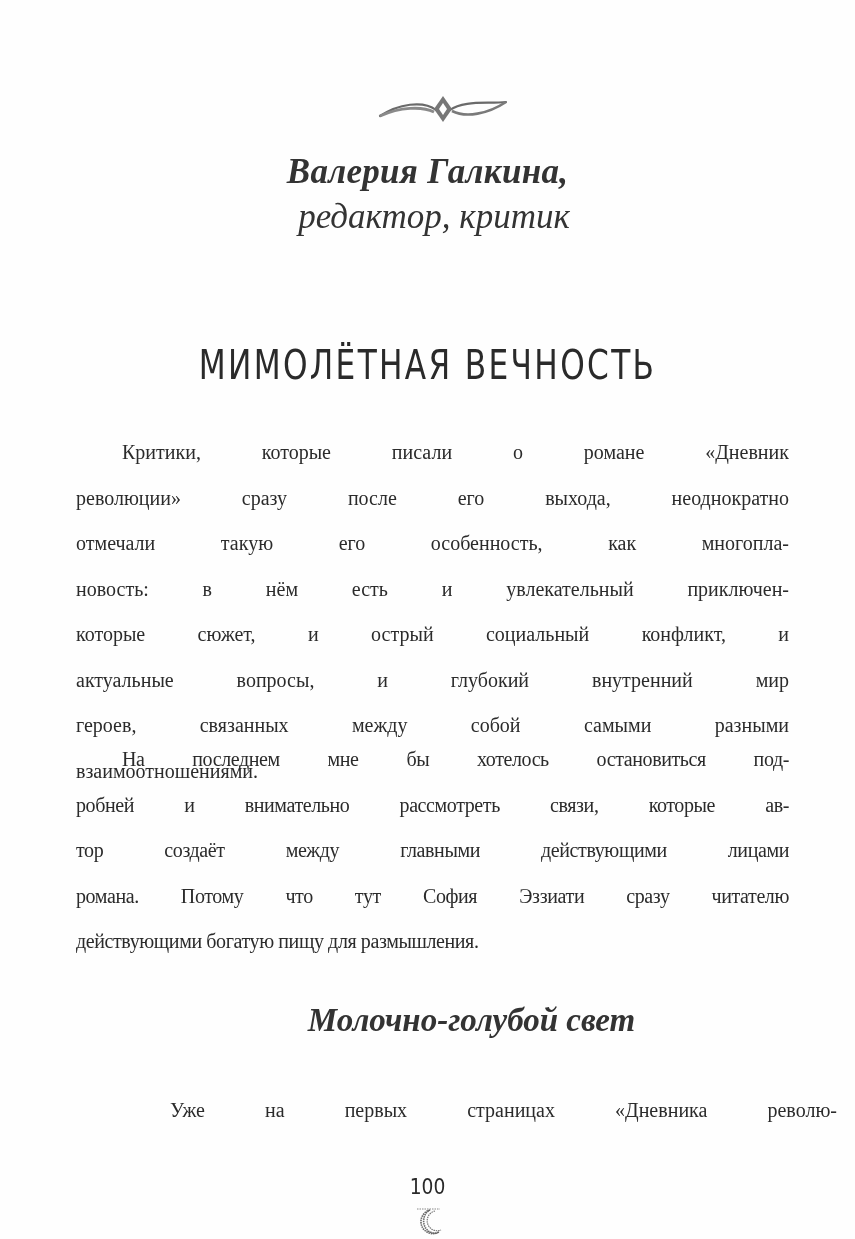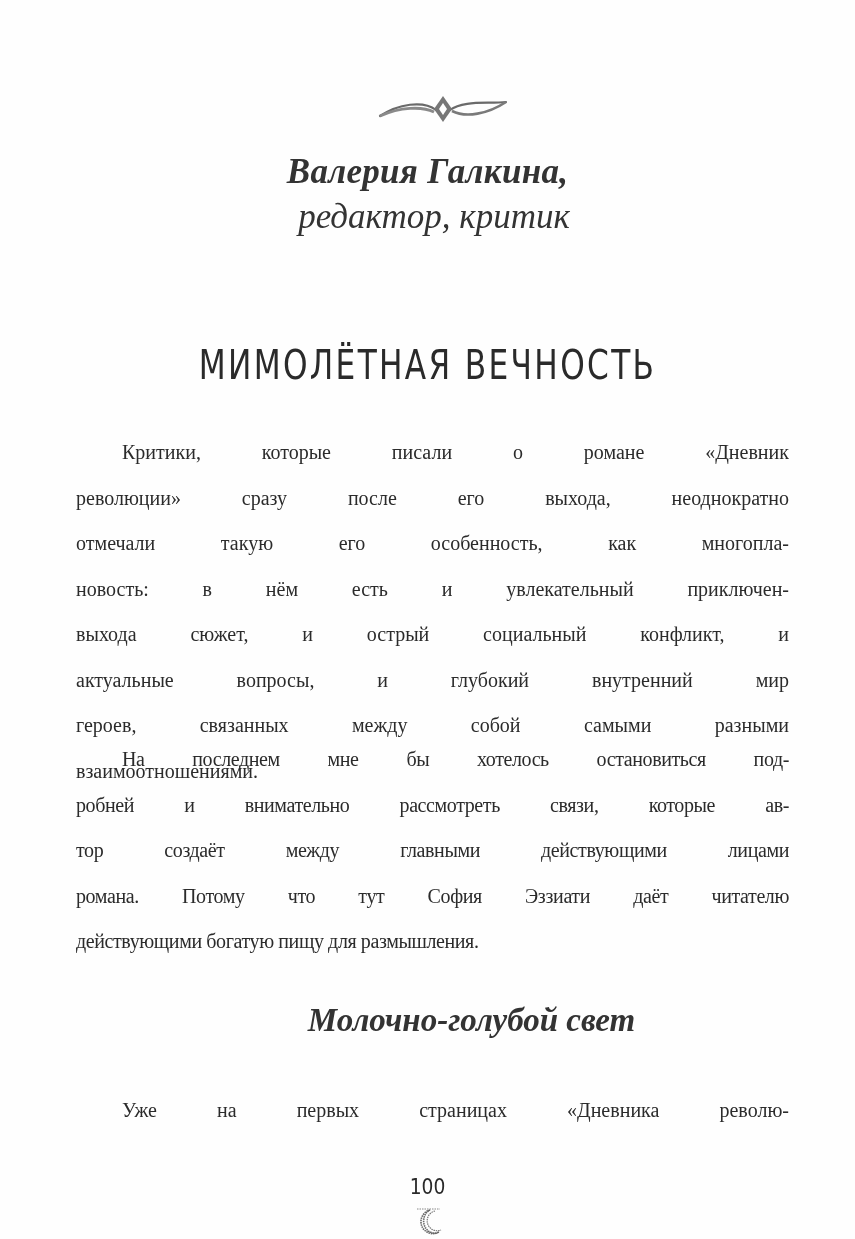--- a/index.html
+++ b/index.html
@@ -79,21 +79,21 @@
       white-space: nowrap;
     }
     .body-text .line.last {
       text-align-last: left;
     }
     .body-text .line.indent {
       padding-left: 46px;
     }
     .para1 { top: 430px; }
     .para2 { top: 737px; }
-    .para3 { top: 1088px; }
+    .para3 { top: 1088px; margin-left: 48px; }
     .section-heading {
       position: absolute;
       left: 0; width: 855px;
       top: 1002px;
       text-align: center;
       font-style: italic;
       font-weight: bold;
       font-size: 33px;
       color: #333;
       margin-left: 44px;
@@ -132,31 +132,31 @@
   <div class="author-name">Валерия Галкина,</div>
   <div class="author-role">редактор, критик</div>
 
   <div class="chapter-title">Мимолётная вечность</div>
 
   <div class="body-text para1">
     <span class="line indent">Критики, которые писали о романе «Дневник</span>
     <span class="line">революции» сразу после его выхода, неоднократно</span>
     <span class="line">отмечали такую его особенность, как многопла-</span>
     <span class="line">новость: в нём есть и увлекательный приключен-</span>
-    <span class="line">выхода сюжет, и острый социальный конфликт, и</span>
+    <span class="line">которые сюжет, и острый социальный конфликт, и</span>
     <span class="line">актуальные вопросы, и глубокий внутренний мир</span>
     <span class="line">героев, связанных между собой самыми разными</span>
     <span class="line last">взаимоотношениями.</span>
   </div>
 
   <div class="body-text para2" style="letter-spacing:-0.4px;">
     <span class="line indent">На последнем мне бы хотелось остановиться под-</span>
     <span class="line">робней и внимательно рассмотреть связи, которые ав-</span>
     <span class="line">тор создаёт между главными действующими лицами</span>
-    <span class="line">романа. Потому что тут София Эззиати даёт читателю</span>
+    <span class="line">романа. Потому что тут София Эззиати сразу читателю</span>
     <span class="line last">действующими богатую пищу для размышления.</span>
   </div>
 
   <div class="section-heading">Молочно-голубой свет</div>
 
   <div class="body-text para3">
     <span class="line indent">Уже на первых страницах «Дневника револю-</span>
   </div>
 
   <div class="page-number">100</div>

